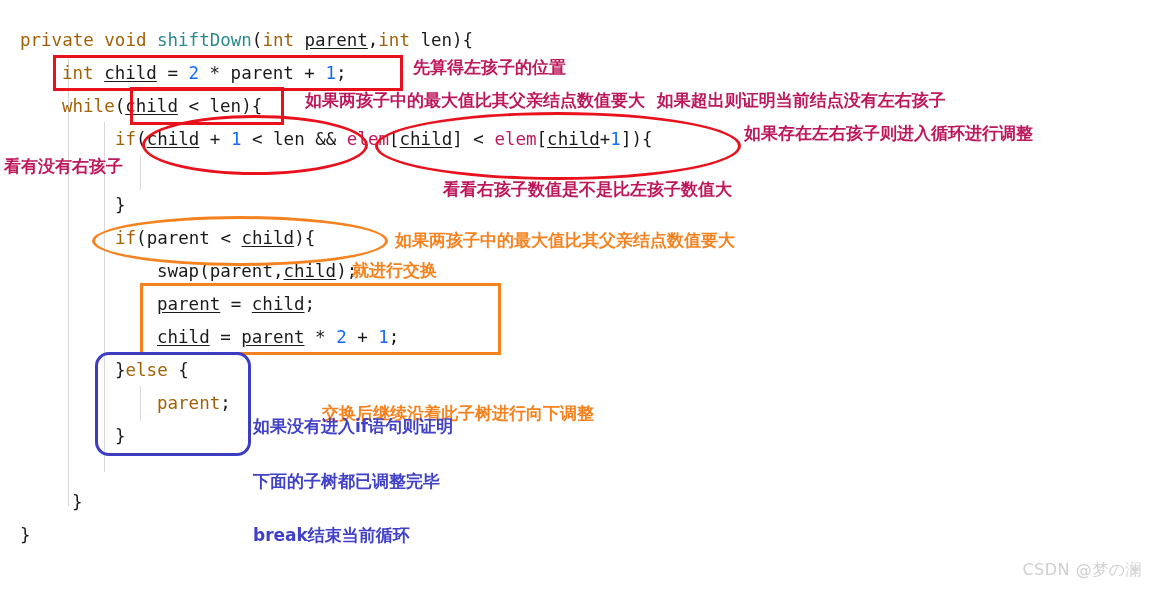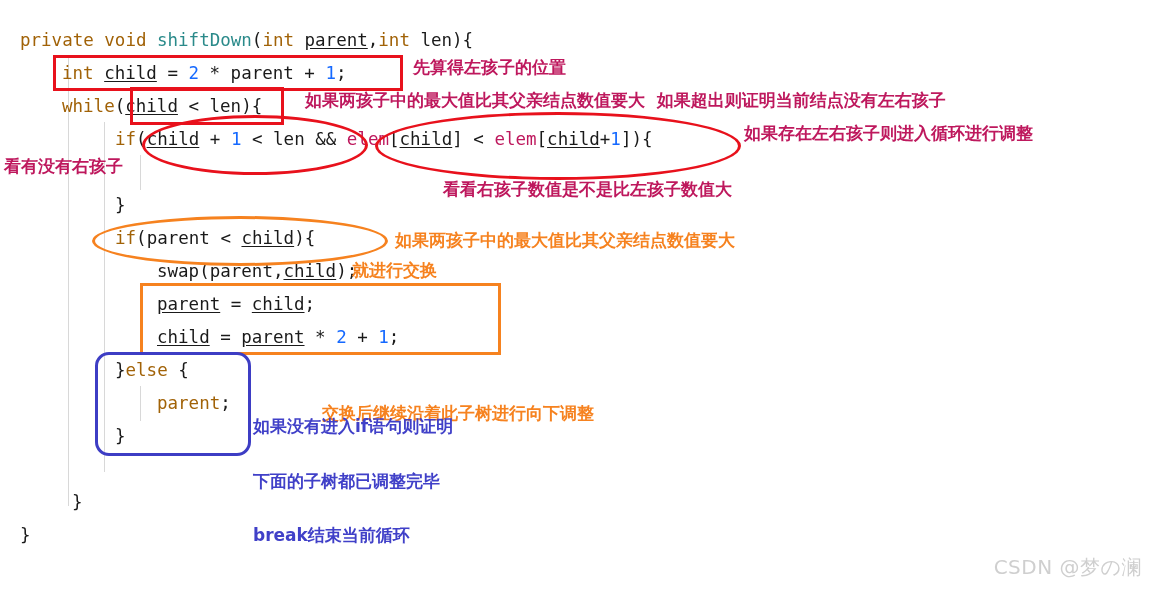--- a/index.html
+++ b/index.html
@@ -86,21 +86,21 @@
   }
   .oval-red { border: 3px solid #e8111c; }
   .oval-orange { border: 3px solid #f6821f; }
 
   
   #watermark {
     position: absolute;
     right: 12px;
     bottom: 12px;
     font-family: "DejaVu Sans", "Liberation Sans", sans-serif;
-    font-size: 20px;
+    font-size: 16px;
     color: #cfcfcf;
     letter-spacing: 0.5px;
     white-space: pre;
   }
 </style>
 </head>
 <body>
 
 <div id="code-block">
 

